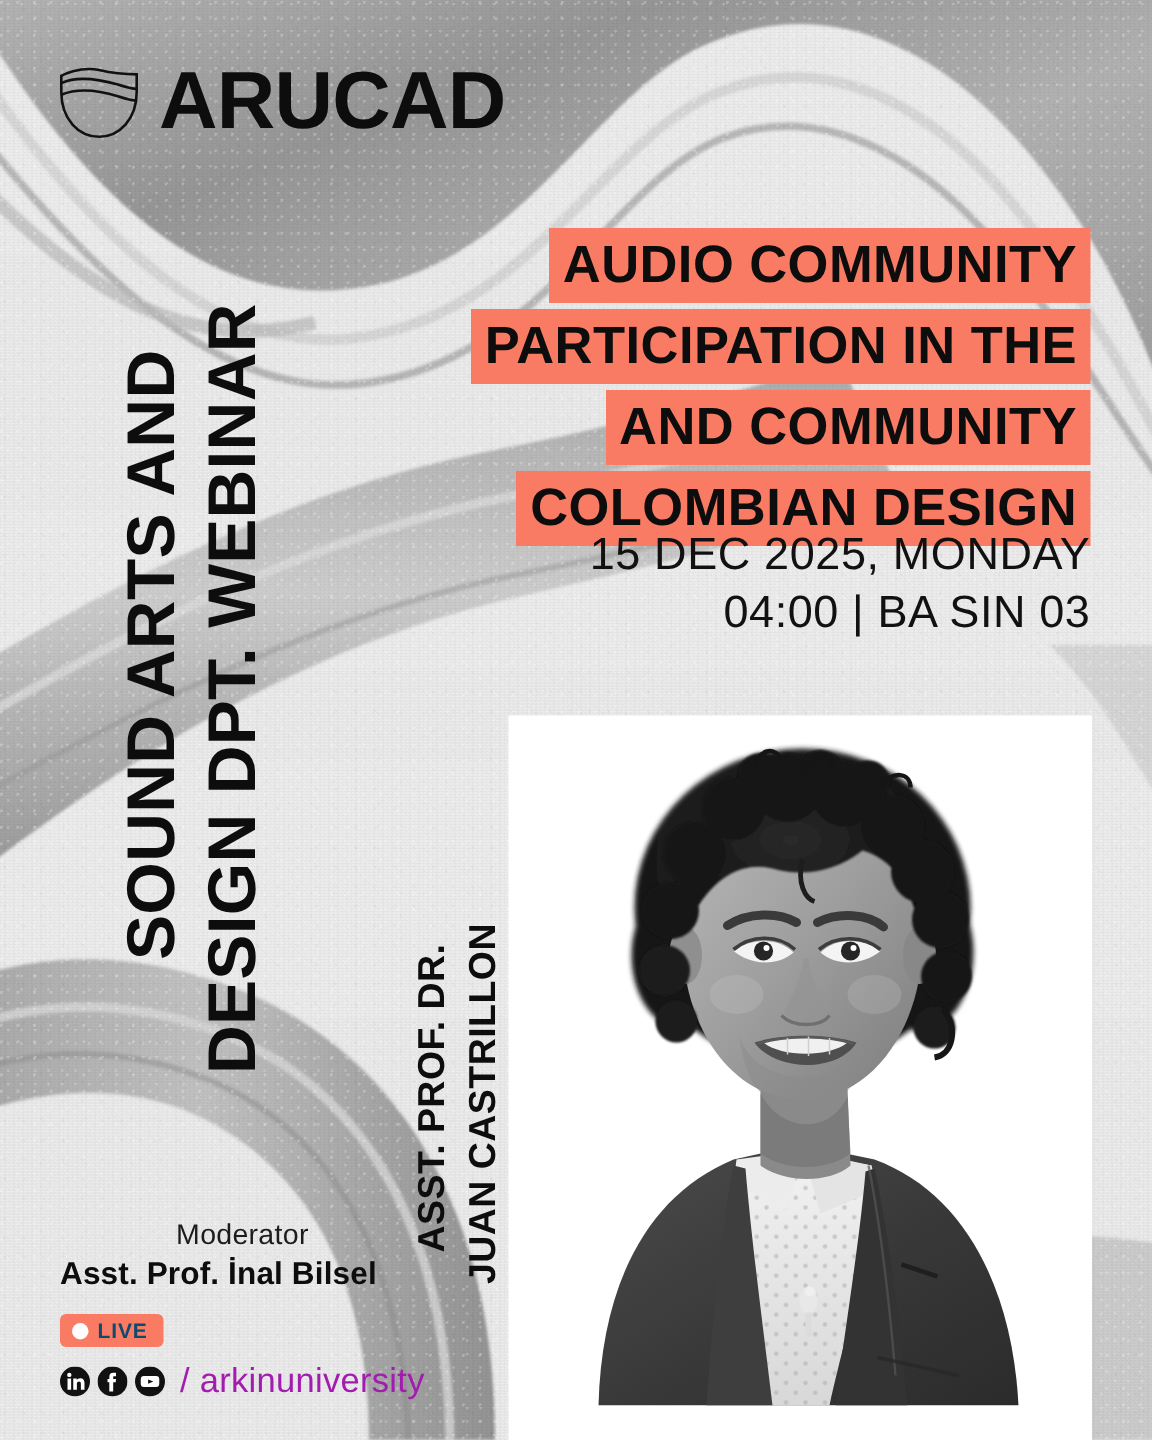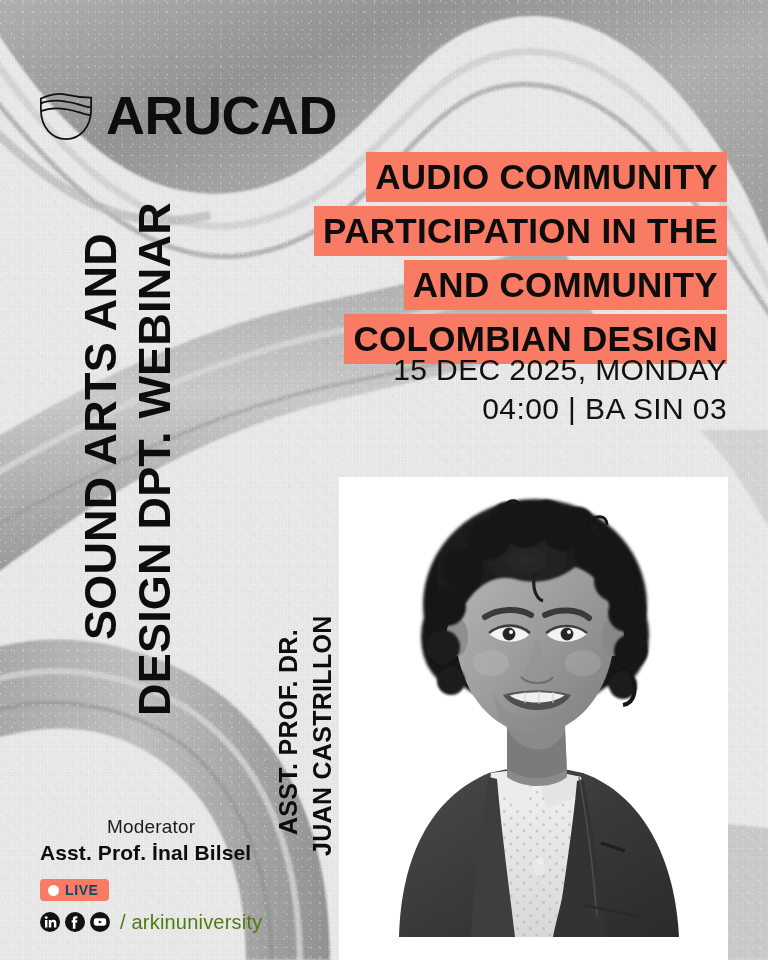--- a/index.html
+++ b/index.html
@@ -53,21 +53,20 @@
 
   
   .logo-row {
     position: absolute;
     left: 36px;
     top: 38px;
     display: flex;
     align-items: center;
     gap: 10px;
     z-index: 30;
-    margin-top: 48px;
   }
   .logo-mark { width: 60px; height: 58px; display: block; }
   .logo-word {
     font-size: 54px;
     font-weight: 700;
     letter-spacing: -0.5px;
     color: #0d0d0d;
     line-height: 1;
   }
 
@@ -221,22 +220,22 @@
     line-height: 1;
   }
   .social-row {
     display: flex;
     align-items: center;
     gap: 5px;
     margin-top: 11px;
   }
   .social-ic { width: 20px; height: 20px; display: block; }
   .handle {
-    font-size: 20px;
-    color: #4d7c0f;
+    font-size: 23px;
+    color: #a21caf;
     letter-spacing: .2px;
     margin-left: 5px;
     line-height: 1;
   }
 </style>
 </head>
 <body>
 
 <div id="poster">
 

